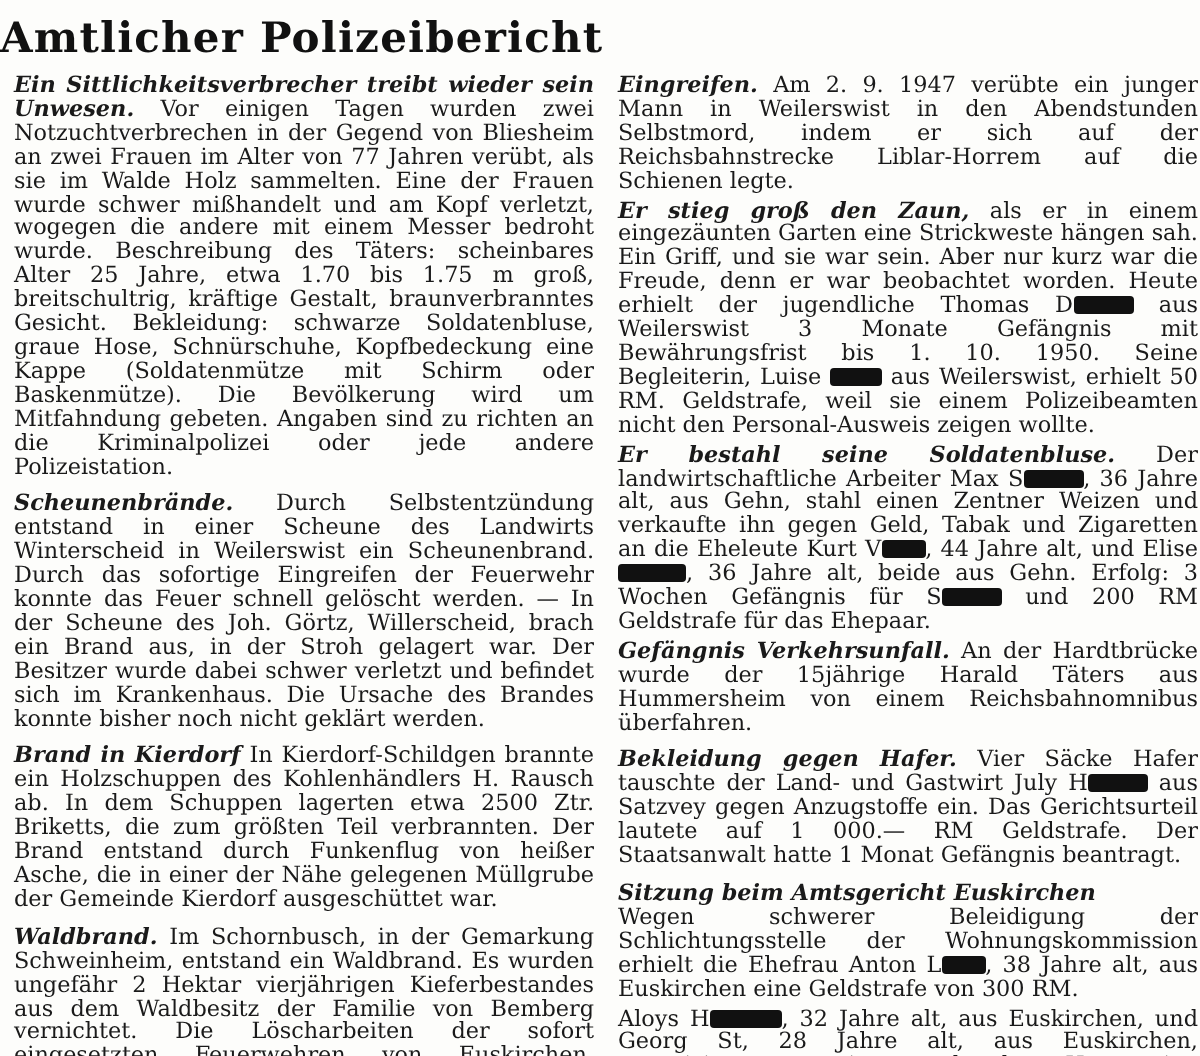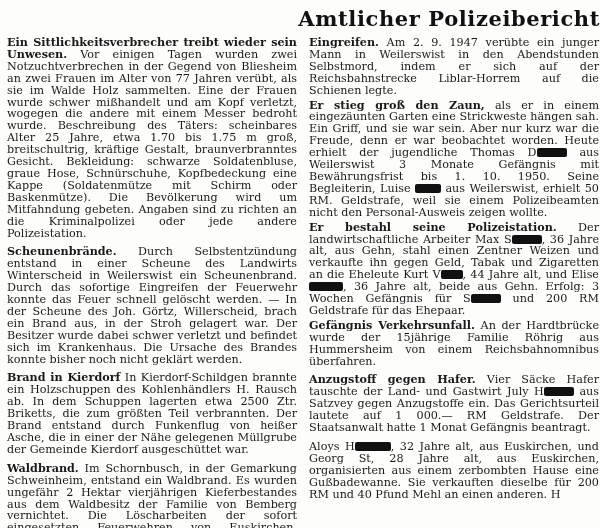--- a/index.html
+++ b/index.html
@@ -5,40 +5,40 @@
     html, body { margin: 0; padding: 0; }
     body {
       width: 600px; height: 528px; overflow: hidden;
       background: #fdfdfb;
       color: #1a1a1a;
       font-family: "DejaVu Serif", "Liberation Serif", serif;
       position: relative;
     }
     .title {
       position: absolute; top: 6px; left: 0; width: 600px;
-      text-align: right;
+      text-align: left;
       font-family: "DejaVu Serif", serif;
       font-weight: bold;
       font-size: 21px;
       letter-spacing: 0.6px;
       color: #111;
     }
     .col {
       position: absolute; top: 37px;
       width: 290px;
       font-size: 11.2px;
       line-height: 11.9px;
       text-align: justify;
       hyphens: manual;
     }
     .col.left { left: 7px; }
     .col.right { left: 309px; }
     .article { margin: 0 0 7px 0; }
     .article.tight { margin-bottom: 3px; }
-    .headline { font-weight: bold; }
+    .headline { font-weight: bold; font-style: italic; }
     .redacted {
       display: inline-block;
       background: #111;
       height: 9px;
       vertical-align: -1px;
       border-radius: 2px;
     }
   </style>
 </head>
 <body>
@@ -68,28 +68,32 @@
 <div class="col right">
   <p class="article tight">
     <span class="headline">Eingreifen.</span>
     <span>Am 2. 9. 1947 verübte ein junger Mann in Weilerswist in den Abendstunden Selbstmord, indem er sich auf der Reichsbahnstrecke Liblar-Horrem auf die Schienen legte.</span>
   </p>
   <p class="article tight">
     <span class="headline">Er stieg groß den Zaun,</span>
     <span>als er in einem eingezäunten Garten eine Strickweste hängen sah. Ein Griff, und sie war sein. Aber nur kurz war die Freude, denn er war beobachtet worden. Heute erhielt der jugendliche Thomas D</span><span class="redacted" style="width:30px"></span><span> aus Weilerswist 3 Monate Gefängnis mit Bewährungsfrist bis 1. 10. 1950. Seine Begleiterin, Luise </span><span class="redacted" style="width:26px"></span><span> aus Weilerswist, erhielt 50 RM. Geldstrafe, weil sie einem Polizeibeamten nicht den Personal-Ausweis zeigen wollte.</span>
   </p>
   <p class="article tight">
-    <span class="headline">Er bestahl seine Polizeistation.</span>
+    <span class="headline">Er bestahl seine Soldatenbluse.</span>
     <span>Der landwirtschaftliche Arbeiter Max S</span><span class="redacted" style="width:30px"></span><span>, 36 Jahre alt, aus Gehn, stahl einen Zentner Weizen und verkaufte ihn gegen Geld, Tabak und Zigaretten an die Eheleute Kurt V</span><span class="redacted" style="width:22px"></span><span>, 44 Jahre alt, und Elise </span><span class="redacted" style="width:34px"></span><span>, 36 Jahre alt, beide aus Gehn. Erfolg: 3 Wochen Gefängnis für S</span><span class="redacted" style="width:30px"></span><span> und 200 RM Geldstrafe für das Ehepaar.</span>
   </p>
   <p class="article">
     <span class="headline">Gefängnis Verkehrsunfall.</span>
-    <span>An der Hardtbrücke wurde der 15jährige Familie Röhrig aus Hummersheim von einem Reichsbahnomnibus überfahren.</span>
+    <span>An der Hardtbrücke wurde der 15jährige Harald Täters aus Hummersheim von einem Reichsbahnomnibus überfahren.</span>
   </p>
   <p class="article">
-    <span class="headline">Anzugstoff gegen Hafer.</span>
+    <span class="headline">Bekleidung gegen Hafer.</span>
     <span>Vier Säcke Hafer tauschte der Land- und Gastwirt July H</span><span class="redacted" style="width:30px"></span><span> aus Satzvey gegen Anzugstoffe ein. Das Gerichtsurteil lautete auf 1 000.— RM Geldstrafe. Der Staatsanwalt hatte 1 Monat Gefängnis beantragt.</span>
+  </p>
+  <p class="article tight">
+    <span class="headline">Sitzung beim Amtsgericht Euskirchen</span><br>
+    <span>Wegen schwerer Beleidigung der Schlichtungsstelle der Wohnungskommission erhielt die Ehefrau Anton L</span><span class="redacted" style="width:22px"></span><span>, 38 Jahre alt, aus Euskirchen eine Geldstrafe von 300 RM.</span>
   </p>
   <p class="article tight">
     <span>Aloys H</span><span class="redacted" style="width:36px"></span><span>, 32 Jahre alt, aus Euskirchen, und Georg St</span><span>, 28 Jahre alt, aus Euskirchen, organisierten aus einem zerbombten Hause eine Gußbadewanne. Sie verkauften dieselbe für 200 RM und 40 Pfund Mehl an einen anderen. H</span>
   </p>
 
 </div>
 
 </body></html>

